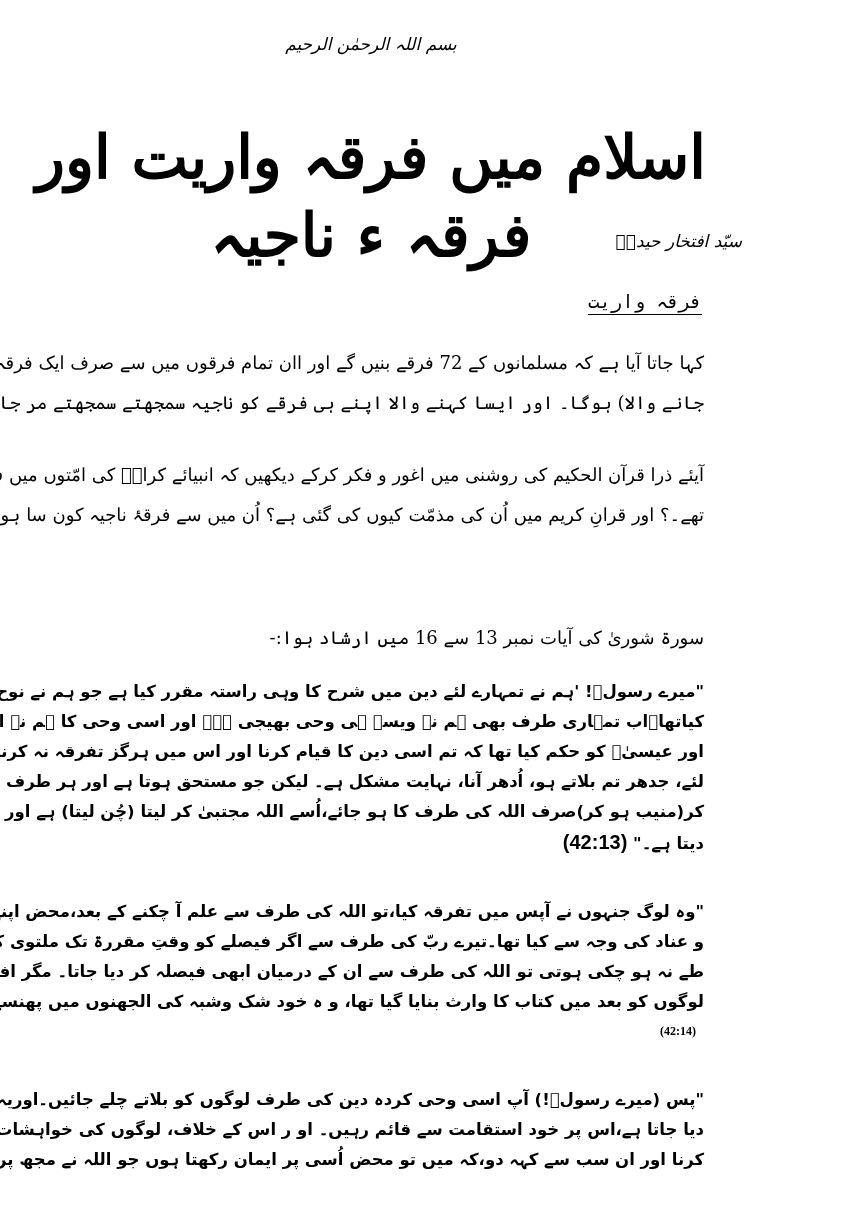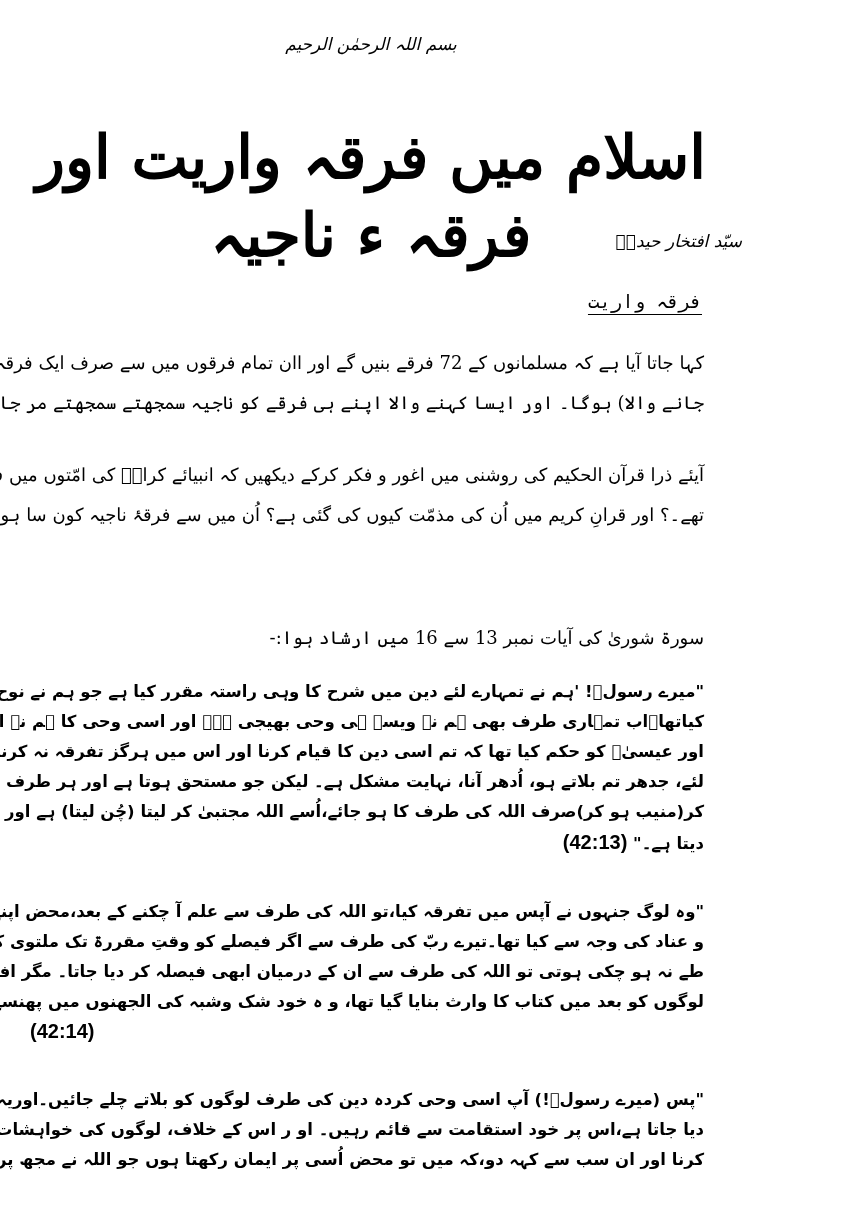--- a/index.html
+++ b/index.html
@@ -81,23 +81,24 @@
     }
     .naskh {
       font-family: "DejaVu Sans", sans-serif;
       font-size: 16.5px;
       font-weight: bold;
       line-height: 30px;
     }
     .ref {
       direction: ltr;
       display: block;
-      font-family: Liberation Sans, sans-serif;
+      text-align: right;
+      font-family: Liberation Serif, serif;
       font-weight: bold;
-      font-size: 20px;
+      font-size: 12px;
       line-height: 28px;
       padding-right: 8px;
     }
     .ref-inline {
       direction: ltr;
       unicode-bidi: embed;
       font-family: Liberation Sans, sans-serif;
       font-weight: bold;
       font-size: 20px;
     }

